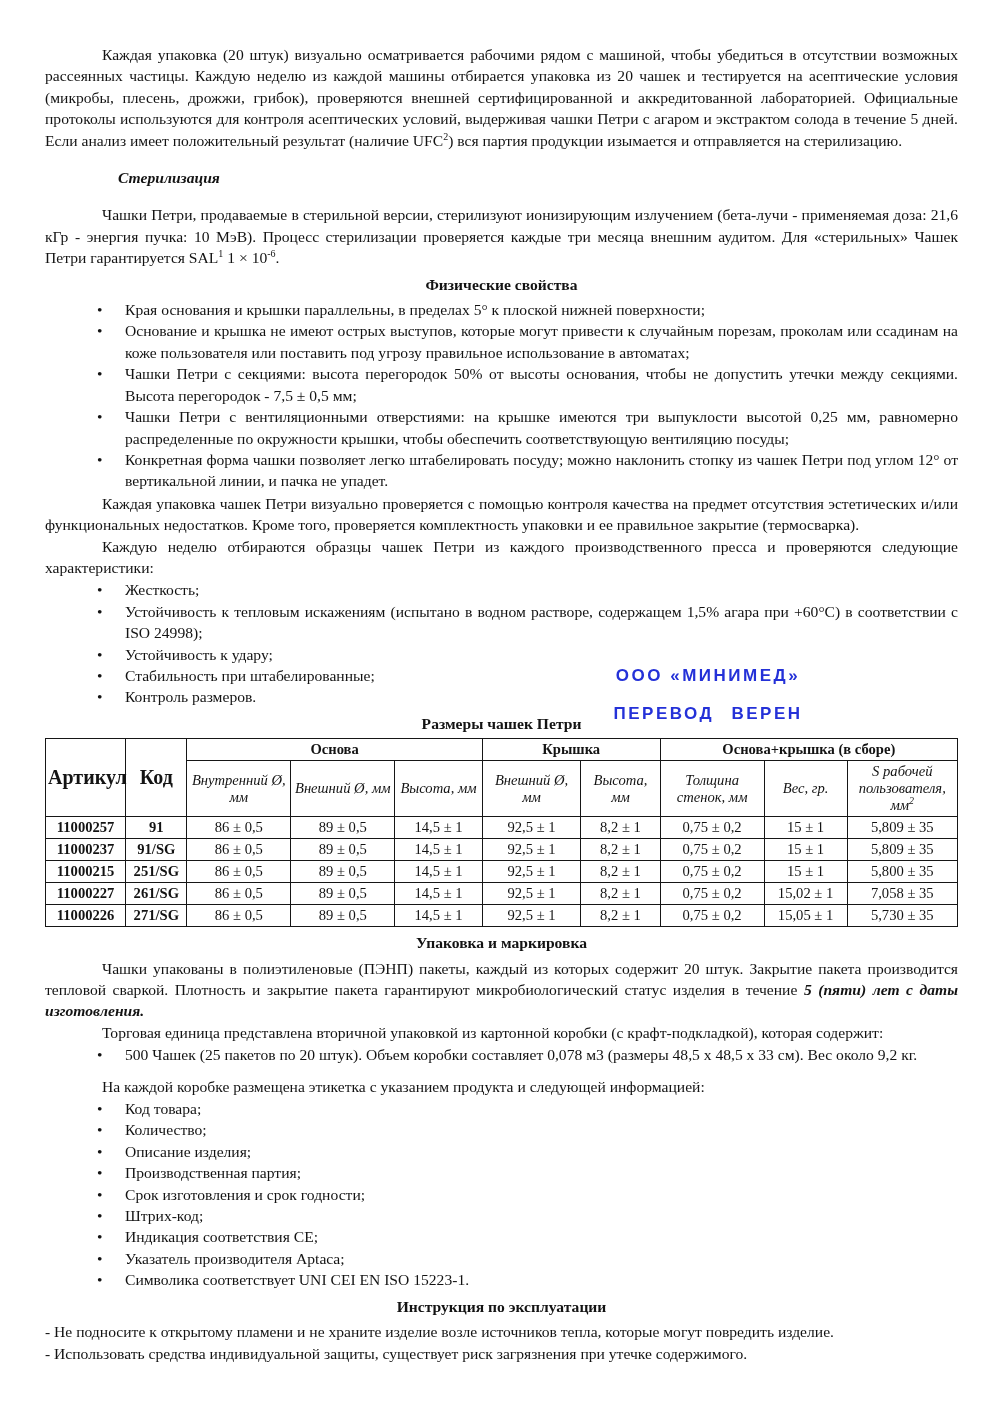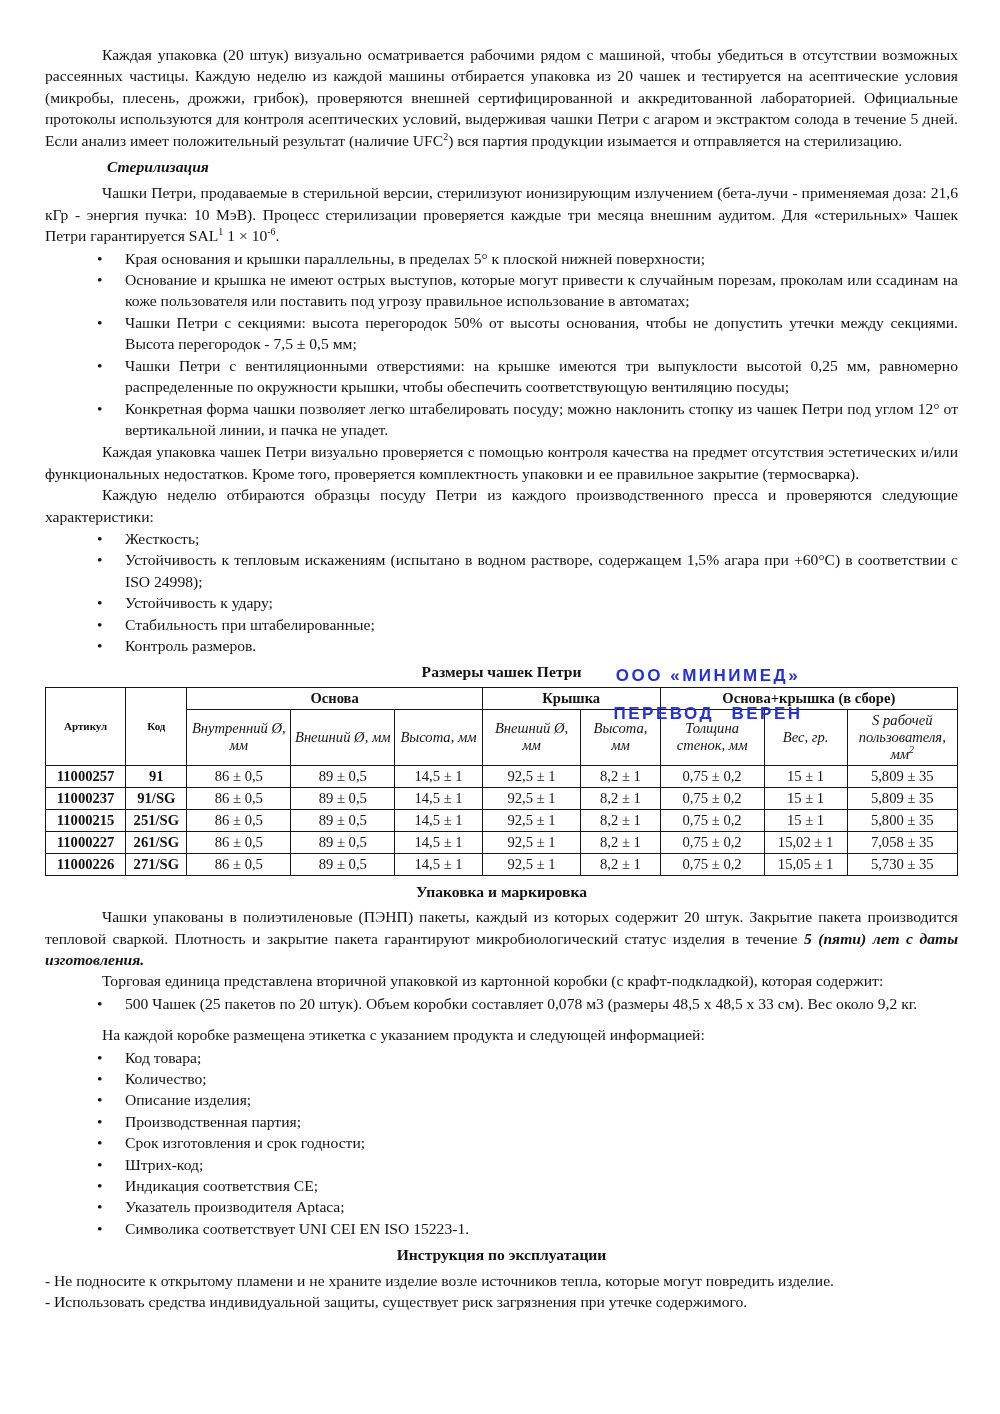--- a/index.html
+++ b/index.html
@@ -3,65 +3,66 @@
 <meta charset="utf-8">
 <style>
   html,body{margin:0;padding:0;background:#ffffff;}
   body{width:1000px;height:1414px;font-family:"Liberation Serif",serif;color:#131313;
        font-size:15.6px;line-height:21.4px;-webkit-font-smoothing:antialiased;}
   .page{position:relative;width:1000px;height:1414px;box-sizing:border-box;
         padding:44px 42px 0 45px;overflow:hidden;border-radius:20px;}
   .para{margin:0;text-align:justify;text-indent:57px;}
   .para.noind{text-indent:0;}
   .heading{margin:5px 0 4px;text-align:center;font-weight:bold;text-indent:0;}
-  .subhead{margin:5px;font-weight:bold;font-style:italic;text-indent:57px;}
+  .subhead{margin:16px;font-weight:bold;font-style:italic;text-indent:57px;}
   .bolditalic{font-weight:bold;font-style:italic;}
   sup{font-size:10px;line-height:0;}
   ul.blist{list-style:none;margin:1px 0;padding:0;}
   ul.blist li{position:relative;padding-left:80px;text-align:justify;}
   ul.blist li .blt{position:absolute;left:52px;top:0;}
   .stamp{position:absolute;left:608px;top:642px;width:200px;text-align:center;
          font-family:"Liberation Sans",sans-serif;font-weight:bold;font-size:17px;
          letter-spacing:2.5px;line-height:20px;margin-top:24px;}
   .stamp .l2{margin-top:18px;word-spacing:10px;}
   .tbl-wrap{margin-top:2px;}
   table.dims{border-collapse:collapse;width:100%;font-size:14.6px;line-height:17px;
              table-layout:fixed;}
   table.dims th,table.dims td{border:1.6px solid #161616;text-align:center;
              vertical-align:middle;padding:2px 2px;}
   table.dims th.grp{font-weight:bold;}
-  table.dims th.rowhdr{font-weight:bold;font-size:11px;}
+  table.dims th.rowhdr{font-weight:bold;font-size:20px;}
   table.dims th.sub{font-weight:normal;font-style:italic;}
   table.dims td.b{font-weight:bold;}
   .dashline{margin:0;text-indent:0;text-align:left;}
   .sp-m{height:9px;}
 </style>
 </head>
 <body>
 
 <div class="page">
 
   <p class="para"><span>Каждая упаковка (20 штук) визуально осматривается рабочими рядом с машиной, чтобы убедиться в отсутствии возможных рассеянных частицы. Каждую неделю из каждой машины отбирается упаковка из 20 чашек и тестируется на асептические условия (микробы, плесень, дрожжи, грибок), проверяются внешней сертифицированной и аккредитованной лабораторией. Официальные протоколы используются для контроля асептических условий, выдерживая чашки Петри с агаром и экстрактом солода в течение 5 дней. Если анализ имеет положительный результат (наличие UFC</span><sup>2</sup><span>) вся партия продукции изымается и отправляется на стерилизацию.</span></p>
 
   <p class="subhead">Стерилизация</p>
 
   <p class="para"><span>Чашки Петри, продаваемые в стерильной версии, стерилизуют ионизирующим излучением (бета-лучи - применяемая доза: 21,6 кГр - энергия пучка: 10 МэВ). Процесс стерилизации проверяется каждые три месяца внешним аудитом. Для «стерильных» Чашек Петри гарантируется SAL</span><sup>1</sup><span> 1 × 10</span><sup>-6</sup><span>.</span></p>
 
+  <p class="heading">Физические свойства</p>
 
 
   <ul class="blist">
     <li><span class="blt">•</span><span>Края основания и крышки параллельны, в пределах 5° к плоской нижней поверхности;</span></li>
     <li><span class="blt">•</span><span>Основание и крышка не имеют острых выступов, которые могут привести к случайным порезам, проколам или ссадинам на коже пользователя или поставить под угрозу правильное использование в автоматах;</span></li>
     <li><span class="blt">•</span><span>Чашки Петри с секциями: высота перегородок 50% от высоты основания, чтобы не допустить утечки между секциями. Высота перегородок - 7,5 ± 0,5 мм;</span></li>
     <li><span class="blt">•</span><span>Чашки Петри с вентиляционными отверстиями: на крышке имеются три выпуклости высотой 0,25 мм, равномерно распределенные по окружности крышки, чтобы обеспечить соответствующую вентиляцию посуды;</span></li>
     <li><span class="blt">•</span><span>Конкретная форма чашки позволяет легко штабелировать посуду; можно наклонить стопку из чашек Петри под углом 12° от вертикальной линии, и пачка не упадет.</span></li>
   </ul>
 
   <p class="para">Каждая упаковка чашек Петри визуально проверяется с помощью контроля качества на предмет отсутствия эстетических и/или функциональных недостатков. Кроме того, проверяется комплектность упаковки и ее правильное закрытие (термосварка).</p>
-  <p class="para">Каждую неделю отбираются образцы посуду Петри из каждого производственного пресса и проверяются следующие характеристики:</p>
+  <p class="para">Каждую неделю отбираются образцы чашек Петри из каждого производственного пресса и проверяются следующие характеристики:</p>
 
   <ul class="blist">
     <li><span class="blt">•</span><span>Жесткость;</span></li>
     <li><span class="blt">•</span><span>Устойчивость к тепловым искажениям (испытано в водном растворе, содержащем 1,5% агара при +60°С) в соответствии с ISO 24998);</span></li>
     <li><span class="blt">•</span><span>Устойчивость к удару;</span></li>
     <li><span class="blt">•</span><span>Стабильность при штабелированные;</span></li>
     <li><span class="blt">•</span><span>Контроль размеров.</span></li>
   </ul>
 
   <div class="stamp" style="color: rgb(36, 49, 216);">

